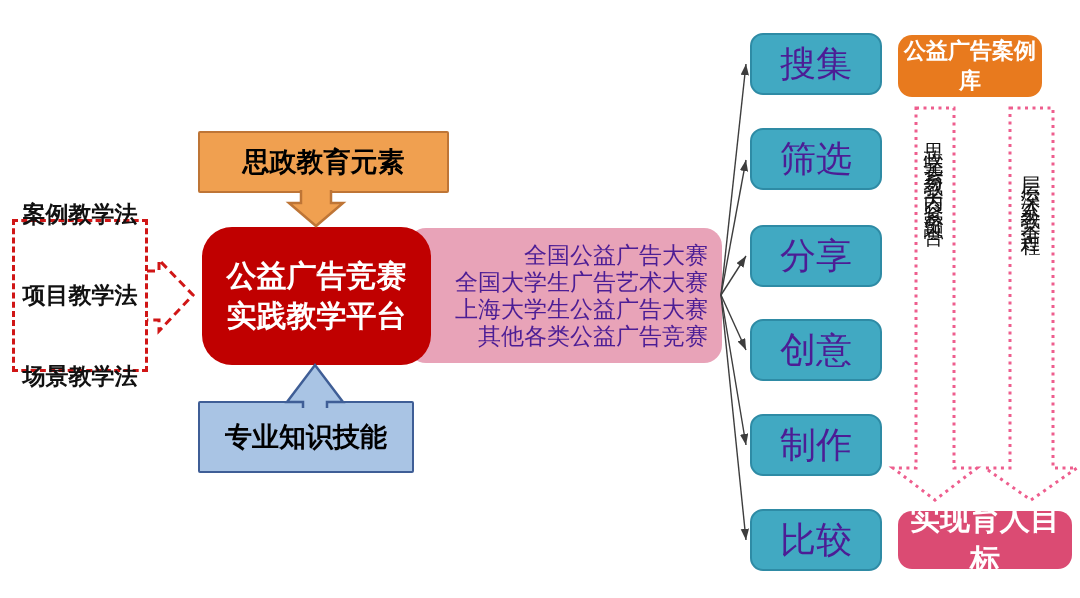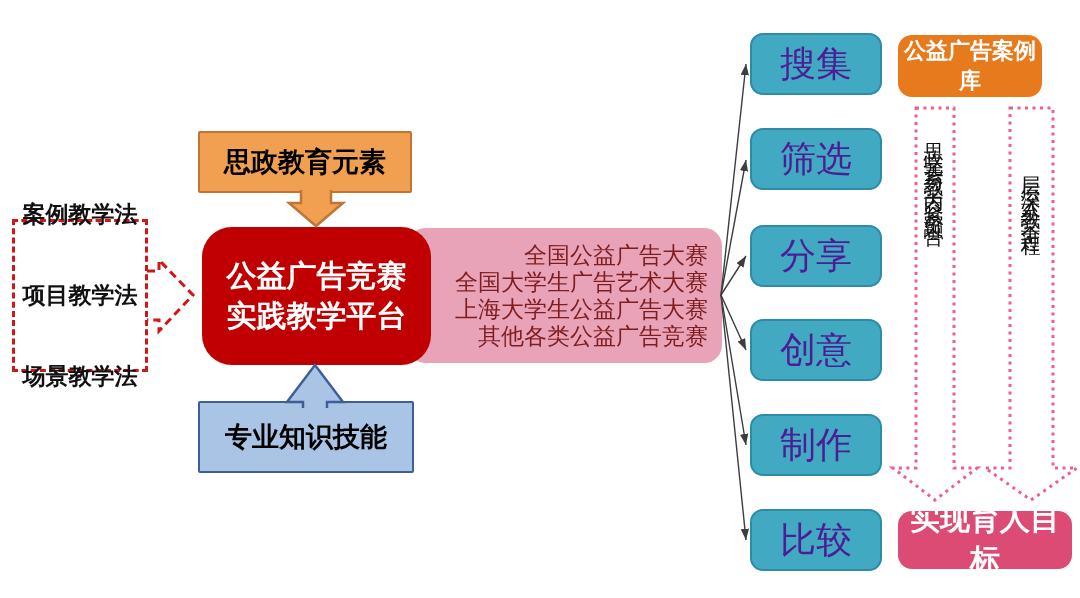--- a/index.html
+++ b/index.html
@@ -10,34 +10,34 @@
   .node { position:absolute; box-sizing:border-box; display:flex;
           flex-direction:column; align-items:center; justify-content:center;
           text-align:center; }
 
   
   .methods-box { left:12px; top:219px; width:136px; height:153px;
     border:3px dashed var(--dash-red); color:#111;
     font-size:23px; line-height:37px; font-weight:700;gap:44px; }
 
   
-  .ideology-box { left:198px; top:131px; width:214px; height:62px;
+  .ideology-box { left:198px; top:131px; width:251px; height:62px;
     background:var(--orange-fill); border:2.5px solid var(--orange-border);
     color:#000; font-size:27px; font-weight:bold; border-radius:2px; }
 
   
   .knowledge-box { left:198px; top:401px; width:216px; height:72px;
     background:var(--blue-fill); border:2.5px solid var(--blue-border);
     color:#000; font-size:27px; font-weight:bold; border-radius:2px; }
 
   
   .competitions-box { left:408px; top:228px; width:314px; height:135px;
     background:var(--pink); border-radius:18px;
     align-items:flex-end; justify-content:center; padding-right:14px;
-    color:#7f1d1d; font-size:23px; line-height:27px; text-align:right; }
+    color:#4c1d95; font-size:23px; line-height:27px; text-align:right; }
 
   
   .platform-box { left:202px; top:227px; width:229px; height:138px;
     background:var(--red); border-radius:30px;
     color:#fff; font-size:30px; font-weight:bold; line-height:40px; }
 
   
   .step { left:750px; width:132px; height:62px;
     background:var(--teal-fill); border:2px solid var(--teal-border);
     border-radius:13px; color:#4c1d95; font-size:36px; }

